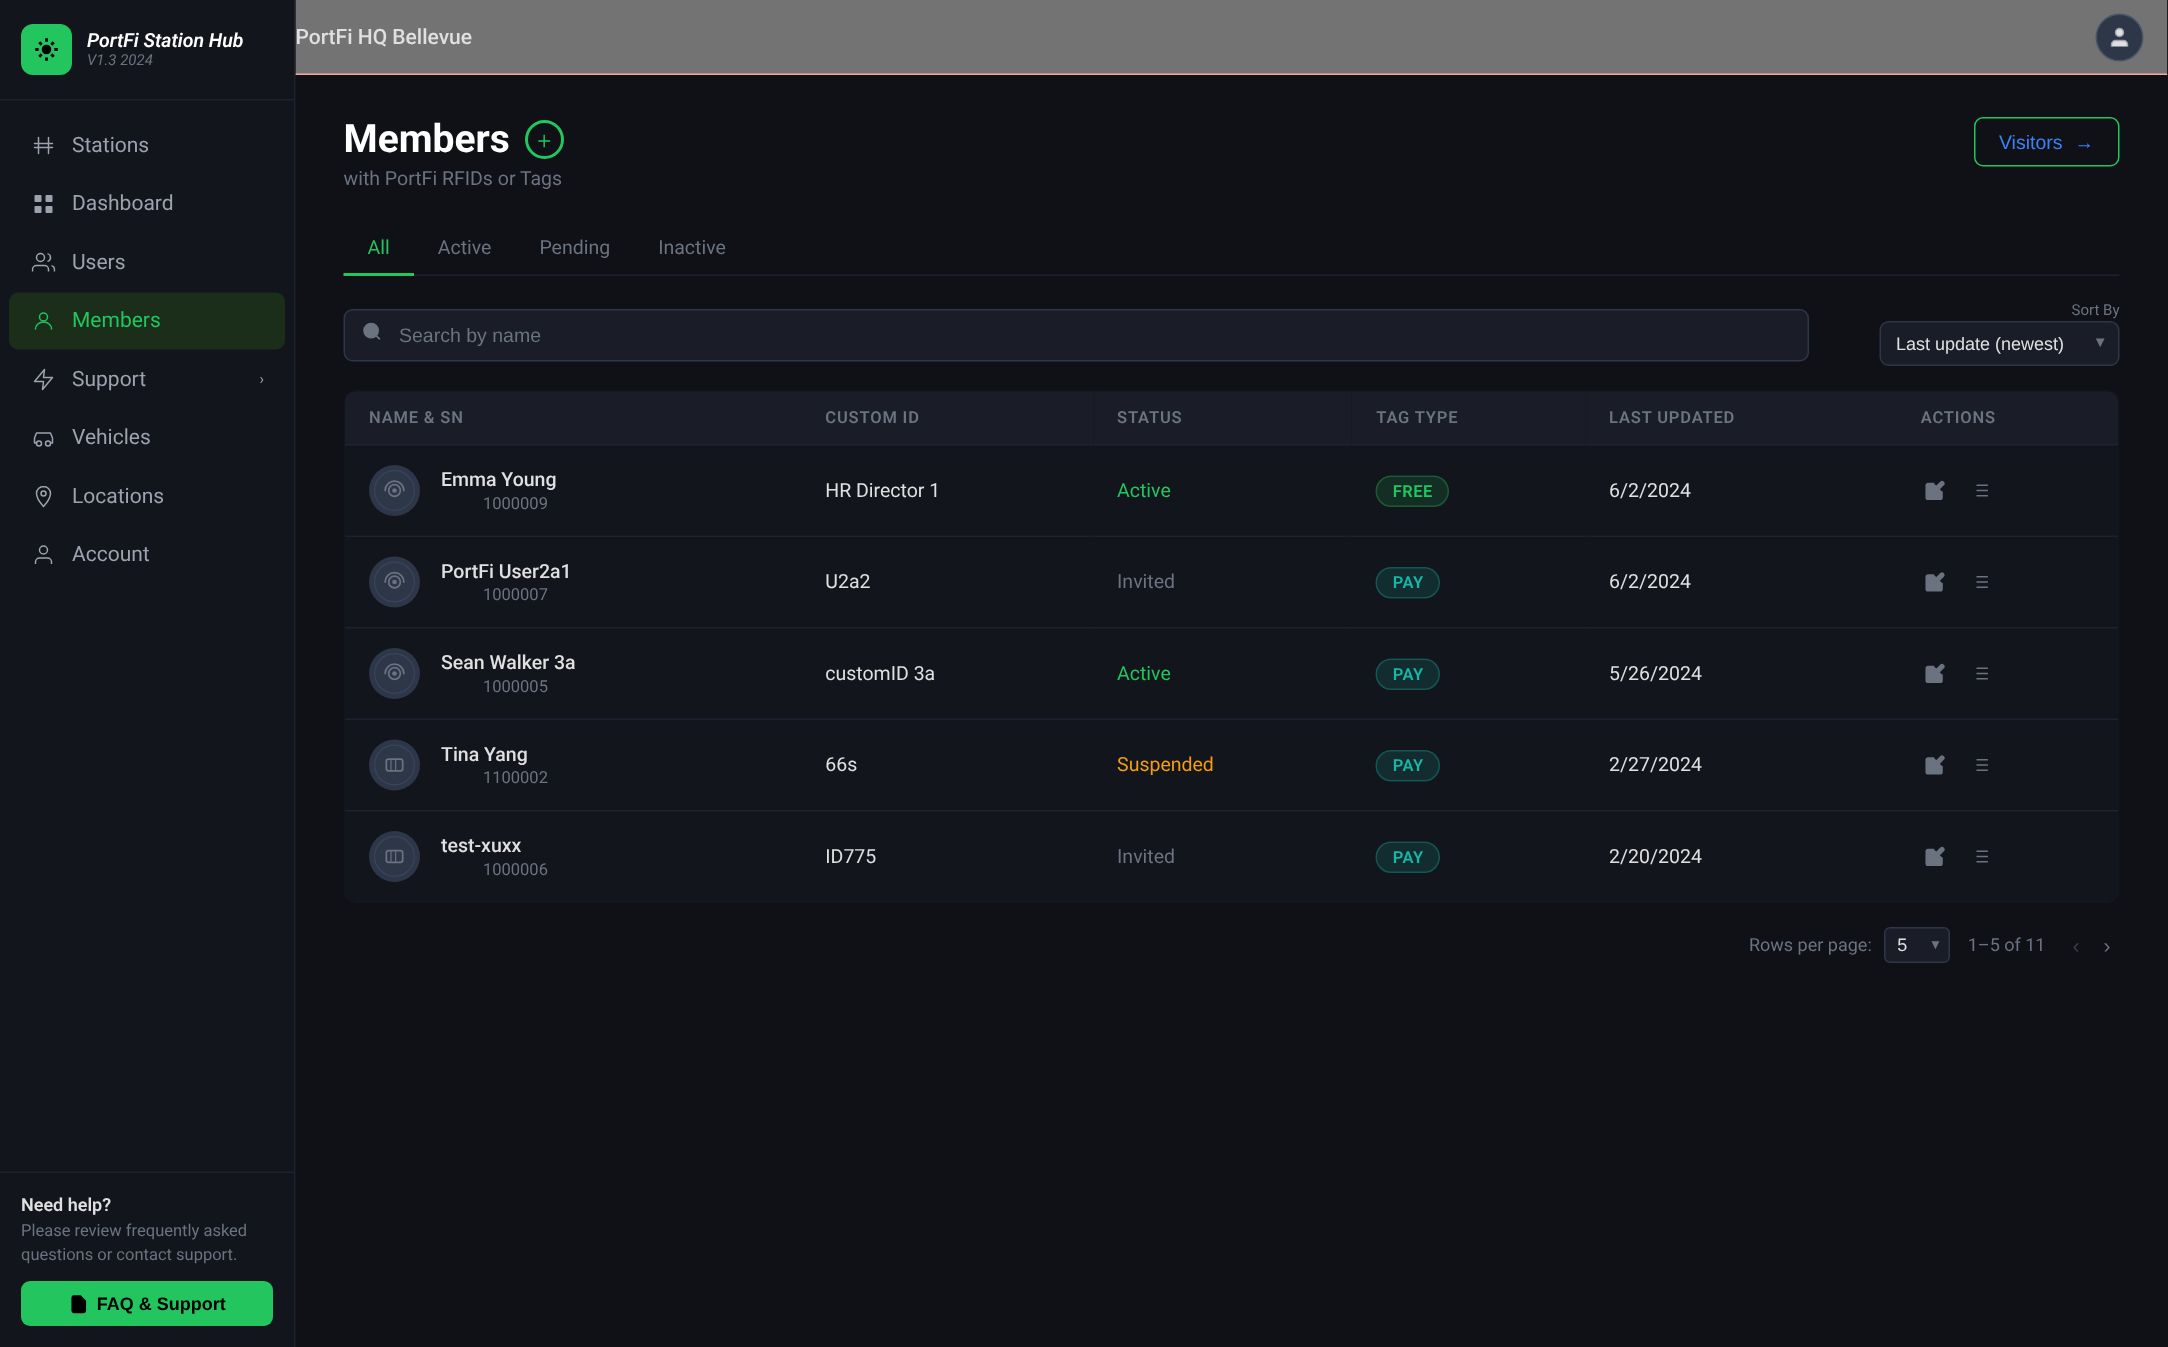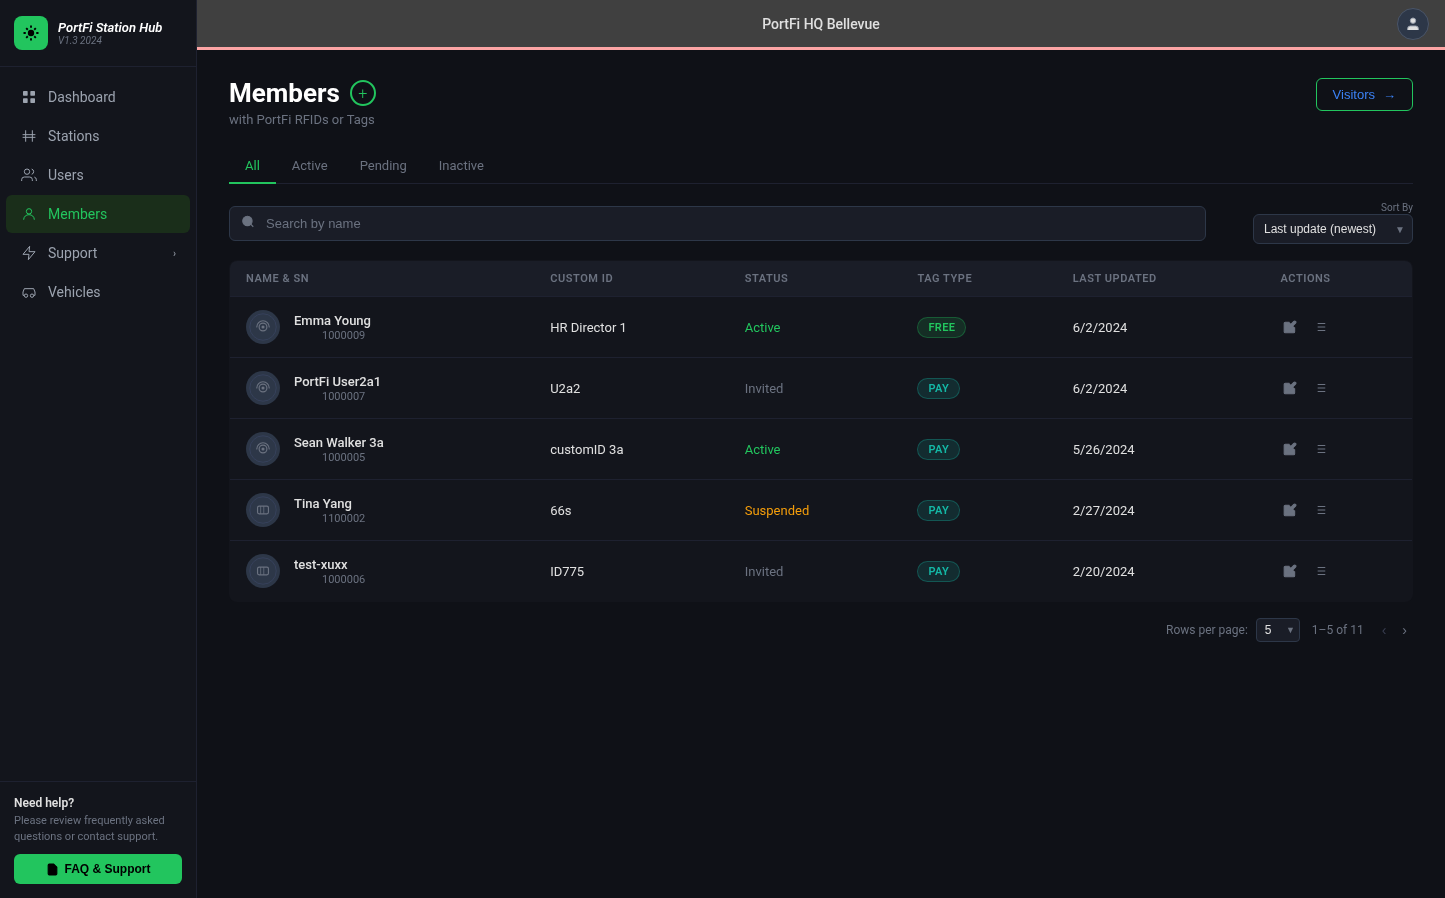--- a/index.html
+++ b/index.html
@@ -124,25 +124,25 @@
       flex: 1;
       display: flex;
       flex-direction: column;
       height: 898px;
       overflow: hidden;
     }
 
     
     .topbar {
       height: 50px;
-      background: #404040;
-      border-bottom: 3px solid #fca5a5;
-      display: flex;
-      align-items: center;
-      justify-content: center;
+      background: #737373;
+      border-bottom: 1px solid #fca5a5;
+      display: flex;
+      align-items: center;
+      justify-content: flex-start;
       position: relative;
       flex-shrink: 0;
     }
     .topbar-title {
       font-size: 14px;
       font-weight: 500;
       color: #e0e0e0;
     }
     .topbar-avatar {
       position: absolute;
@@ -477,36 +477,36 @@
       <span class="brand-name">PortFi Station Hub</span>
       <span class="brand-version">V1.3 2024</span>
     </div>
   </div>
 
   <nav class="sidebar-nav">
 
     <div class="nav-item">
       <span class="nav-icon">
         <svg width="16" height="16" viewBox="0 0 24 24">
+            <path d="M3 10h18M3 14h18M7 4v16M17 4v16" stroke="currentColor" stroke-width="1.5" fill="none" stroke-linecap="round"></path>
+          </svg>
+      </span>
+      <span>Stations</span>
+    </div>
+
+    <div class="nav-item">
+      <span class="nav-icon">
+        <svg width="16" height="16" viewBox="0 0 24 24">
             <rect x="3" y="3" width="7" height="7" rx="1"></rect>
             <rect x="14" y="3" width="7" height="7" rx="1"></rect>
             <rect x="3" y="14" width="7" height="7" rx="1"></rect>
             <rect x="14" y="14" width="7" height="7" rx="1"></rect>
           </svg>
       </span>
       <span>Dashboard</span>
-    </div>
-
-    <div class="nav-item">
-      <span class="nav-icon">
-        <svg width="16" height="16" viewBox="0 0 24 24">
-            <path d="M3 10h18M3 14h18M7 4v16M17 4v16" stroke="currentColor" stroke-width="1.5" fill="none" stroke-linecap="round"></path>
-          </svg>
-      </span>
-      <span>Stations</span>
     </div>
 
     <div class="nav-item">
       <span class="nav-icon">
         <svg width="16" height="16" viewBox="0 0 24 24">
             <path d="M17 21v-2a4 4 0 00-4-4H5a4 4 0 00-4 4v2" fill="none" stroke="currentColor" stroke-width="1.5"></path>
             <circle cx="9" cy="7" r="4" fill="none" stroke="currentColor" stroke-width="1.5"></circle>
             <path d="M23 21v-2a4 4 0 00-3-3.87M16 3.13a4 4 0 010 7.75" fill="none" stroke="currentColor" stroke-width="1.5"></path>
           </svg>
       </span>
@@ -537,21 +537,39 @@
       <span class="nav-icon">
         <svg width="16" height="16" viewBox="0 0 24 24">
             <path d="M5 17H3v-5l2-5h14l2 5v5h-2" fill="none" stroke="currentColor" stroke-width="1.5" stroke-linejoin="round"></path>
             <circle cx="7.5" cy="17.5" r="2.5" fill="none" stroke="currentColor" stroke-width="1.5"></circle>
             <circle cx="16.5" cy="17.5" r="2.5" fill="none" stroke="currentColor" stroke-width="1.5"></circle>
           </svg>
       </span>
       <span>Vehicles</span>
     </div>
 
-
+    <div class="nav-item">
+      <span class="nav-icon">
+        <svg width="16" height="16" viewBox="0 0 24 24">
+            <path d="M12 2C8.13 2 5 5.13 5 9c0 5.25 7 13 7 13s7-7.75 7-13c0-3.87-3.13-7-7-7z" fill="none" stroke="currentColor" stroke-width="1.5"></path>
+            <circle cx="12" cy="9" r="2.5" fill="none" stroke="currentColor" stroke-width="1.5"></circle>
+          </svg>
+      </span>
+      <span>Locations</span>
+    </div>
+
+    <div class="nav-item">
+      <span class="nav-icon">
+        <svg width="16" height="16" viewBox="0 0 24 24">
+            <path d="M20 21v-2a4 4 0 00-4-4H8a4 4 0 00-4 4v2" fill="none" stroke="currentColor" stroke-width="1.5"></path>
+            <circle cx="12" cy="7" r="4" fill="none" stroke="currentColor" stroke-width="1.5"></circle>
+          </svg>
+      </span>
+      <span>Account</span>
+    </div>
   </nav>
 
   <div class="sidebar-footer">
     <div class="help-text">Need help?</div>
     <div class="help-subtext">Please review frequently asked questions or contact support.</div>
     <button class="faq-btn">
       <svg width="13" height="13" viewBox="0 0 24 24" fill="none" stroke="currentColor" stroke-width="2">
           <path d="M14 2H6a2 2 0 00-2 2v16a2 2 0 002 2h12a2 2 0 002-2V8z"></path>
           <polyline points="14,2 14,8 20,8"></polyline>
         </svg>

